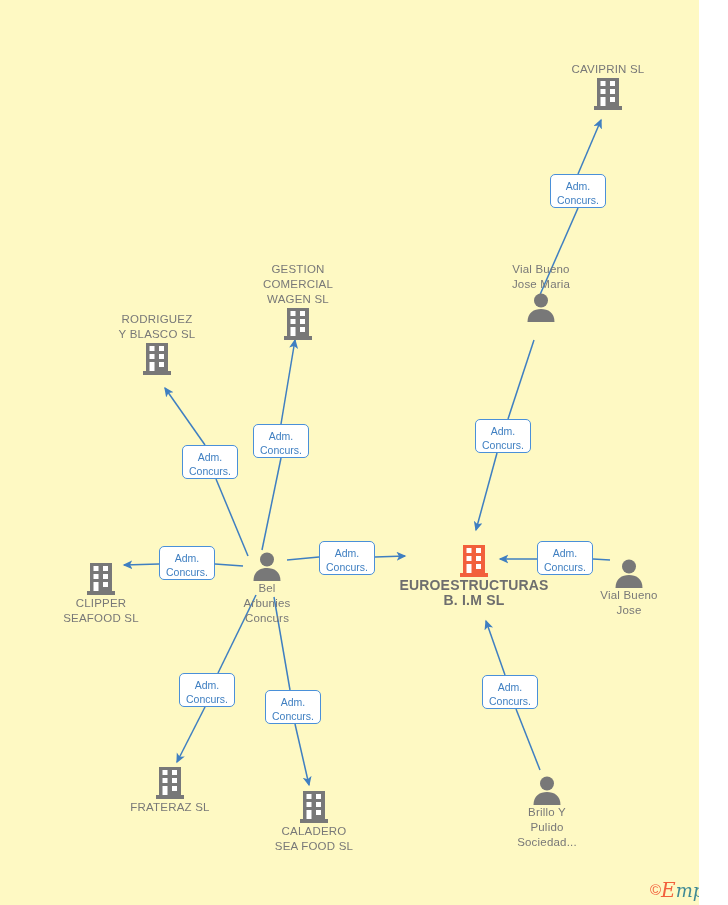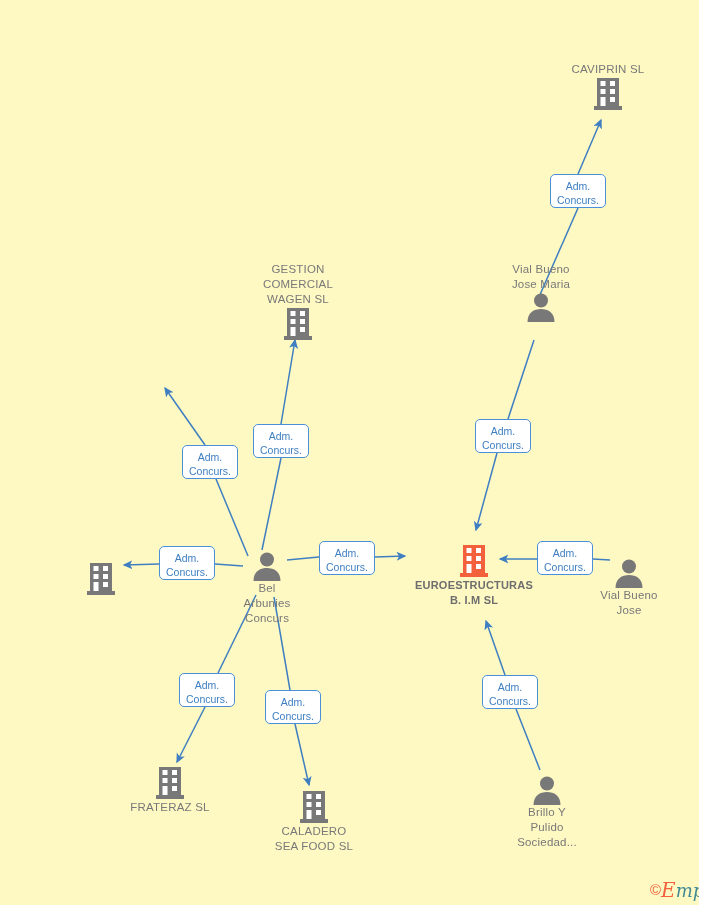--- a/index.html
+++ b/index.html
@@ -33,21 +33,21 @@
   }
   .node .label {
     font-size: 11.5px;
     color: #787878;
     letter-spacing: 0.2px;
     white-space: pre-line;
   }
   .node.central .label {
     font-weight: bold;
     color: #6e6e6e;
-    font-size: 11px;
+    font-size: 14px;
   }
   .node .glyph {
     display: block;
     margin: 0 auto;
   }
   .node .glyph svg { display: block; margin: 0 auto; }
   .edge-label {
     position: absolute;
     box-sizing: border-box;
     border: 1.4px solid #4a90d9;
@@ -167,34 +167,52 @@
           <rect x="7.5" y="4" width="5" height="5" fill="#fff"></rect>
           <rect x="17" y="4" width="5" height="5" fill="#fff"></rect>
           <rect x="7.5" y="12" width="5" height="5" fill="#fff"></rect>
           <rect x="17" y="12" width="5" height="5" fill="#fff"></rect>
           <rect x="7.5" y="20" width="5" height="9" fill="#fff"></rect>
           <rect x="17" y="20" width="5" height="5" fill="#fff"></rect>
         </svg>
     </span>
   </div>
 
+  <div class="node" style="left:157px; top:312px;">
+    <div class="label">RODRIGUEZ
+Y BLASCO SL</div>
+    <span class="glyph">
+      <svg width="30" height="34" viewBox="0 0 30 34">
+          <rect x="4" y="1" width="22" height="29" fill="#787878"></rect>
+          <rect x="1" y="29" width="28" height="4" fill="#787878"></rect>
+          <rect x="7.5" y="4" width="5" height="5" fill="#fff"></rect>
+          <rect x="17" y="4" width="5" height="5" fill="#fff"></rect>
+          <rect x="7.5" y="12" width="5" height="5" fill="#fff"></rect>
+          <rect x="17" y="12" width="5" height="5" fill="#fff"></rect>
+          <rect x="7.5" y="20" width="5" height="9" fill="#fff"></rect>
+          <rect x="17" y="20" width="5" height="5" fill="#fff"></rect>
+        </svg>
+    </span>
+  </div>
 
   <div class="node" style="left:101px; top:562px;">
     <span class="glyph">
       <svg width="30" height="34" viewBox="0 0 30 34">
           <rect x="4" y="1" width="22" height="29" fill="#787878"></rect>
           <rect x="1" y="29" width="28" height="4" fill="#787878"></rect>
           <rect x="7.5" y="4" width="5" height="5" fill="#fff"></rect>
           <rect x="17" y="4" width="5" height="5" fill="#fff"></rect>
           <rect x="7.5" y="12" width="5" height="5" fill="#fff"></rect>
           <rect x="17" y="12" width="5" height="5" fill="#fff"></rect>
           <rect x="7.5" y="20" width="5" height="9" fill="#fff"></rect>
           <rect x="17" y="20" width="5" height="5" fill="#fff"></rect>
         </svg>
     </span>
+    <div class="label">CLIPPER
+SEAFOOD SL</div>
   </div>
 
   <div class="node" style="left:267px; top:551px;">
     <span class="glyph">
       <svg width="30" height="30" viewBox="0 0 30 30">
           <circle cx="15" cy="8.5" r="7" fill="#787878"></circle>
           <path d="M1.5 30 C1.5 20.5 8 17 15 17 C22 17 28.5 20.5 28.5 30 Z" fill="#787878"></path>
         </svg>
     </span>
     <div class="label">Bel

